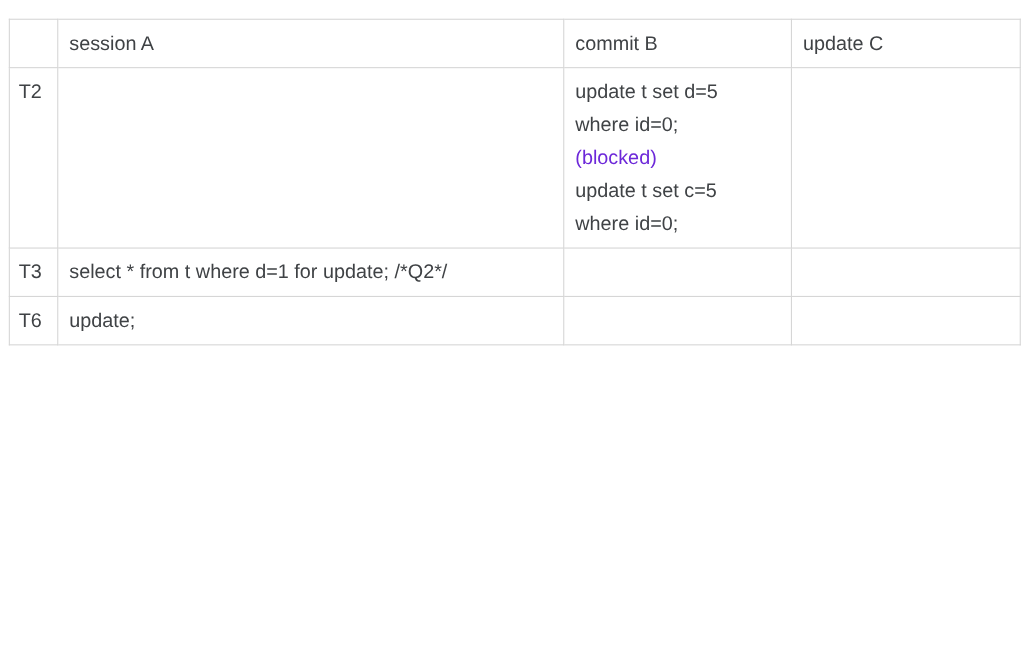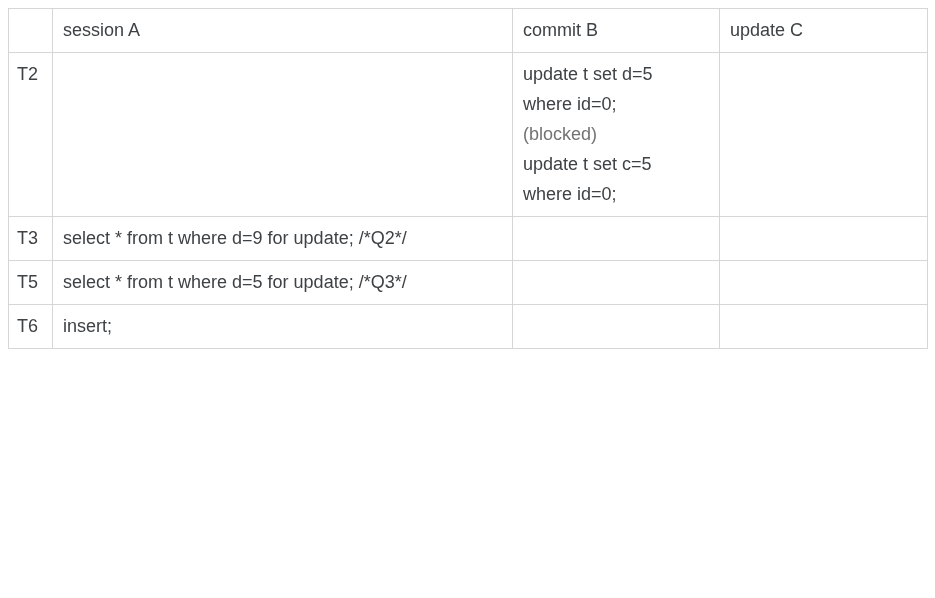--- a/index.html
+++ b/index.html
@@ -9,21 +9,21 @@
   }
   body {
     width: 935px;
     height: 598px;
     font-family: "Liberation Sans", sans-serif;
     -webkit-font-smoothing: antialiased;
   }
   .sheet {
     position: absolute;
     left: 8px;
-    top: 8px;
+    top: 17px;
     width: 919px;
   }
   table.timeline {
     border-collapse: collapse;
     table-layout: fixed;
     width: 919px;
     background: #ffffff;
   }
   table.timeline col.c-time  { width: 44px;  }
   table.timeline col.c-sessa { width: 460px; }
@@ -48,21 +48,21 @@
   }
   .cell-pad.tick {
     padding-left: 8px;
     padding-right: 6px;
   }
   .hdr .cell-pad {
     padding-top: 6px;
     padding-bottom: 7px;
   }
   .blocked {
-    color: #737373;
+    color: #6d28d9;
   }
   .empty-cell {
     padding: 0;
   }
 </style>
 </head>
 <body>
 
 <div class="sheet">
   <table class="timeline">
@@ -104,44 +104,34 @@
 where id=0;</span></div>
         </td>
         <td class="empty-cell"></td>
       </tr>
 
       <tr>
         <td>
           <div class="cell-pad tick">T3</div>
         </td>
         <td>
-          <div class="cell-pad">select * from t where d=9 for update; /*Q2*/</div>
+          <div class="cell-pad">select * from t where d=1 for update; /*Q2*/</div>
         </td>
         <td class="empty-cell"></td>
         <td class="empty-cell"></td>
       </tr>
 
 
-      <tr>
-        <td>
-          <div class="cell-pad tick">T5</div>
-        </td>
-        <td>
-          <div class="cell-pad">select * from t where d=5 for update; /*Q3*/</div>
-        </td>
-        <td class="empty-cell"></td>
-        <td class="empty-cell"></td>
-      </tr>
 
       <tr>
         <td>
           <div class="cell-pad tick">T6</div>
         </td>
         <td>
-          <div class="cell-pad">insert;</div>
+          <div class="cell-pad">update;</div>
         </td>
         <td class="empty-cell"></td>
         <td class="empty-cell"></td>
       </tr>
 
     </tbody>
   </table>
 </div>
 
 </body></html>

